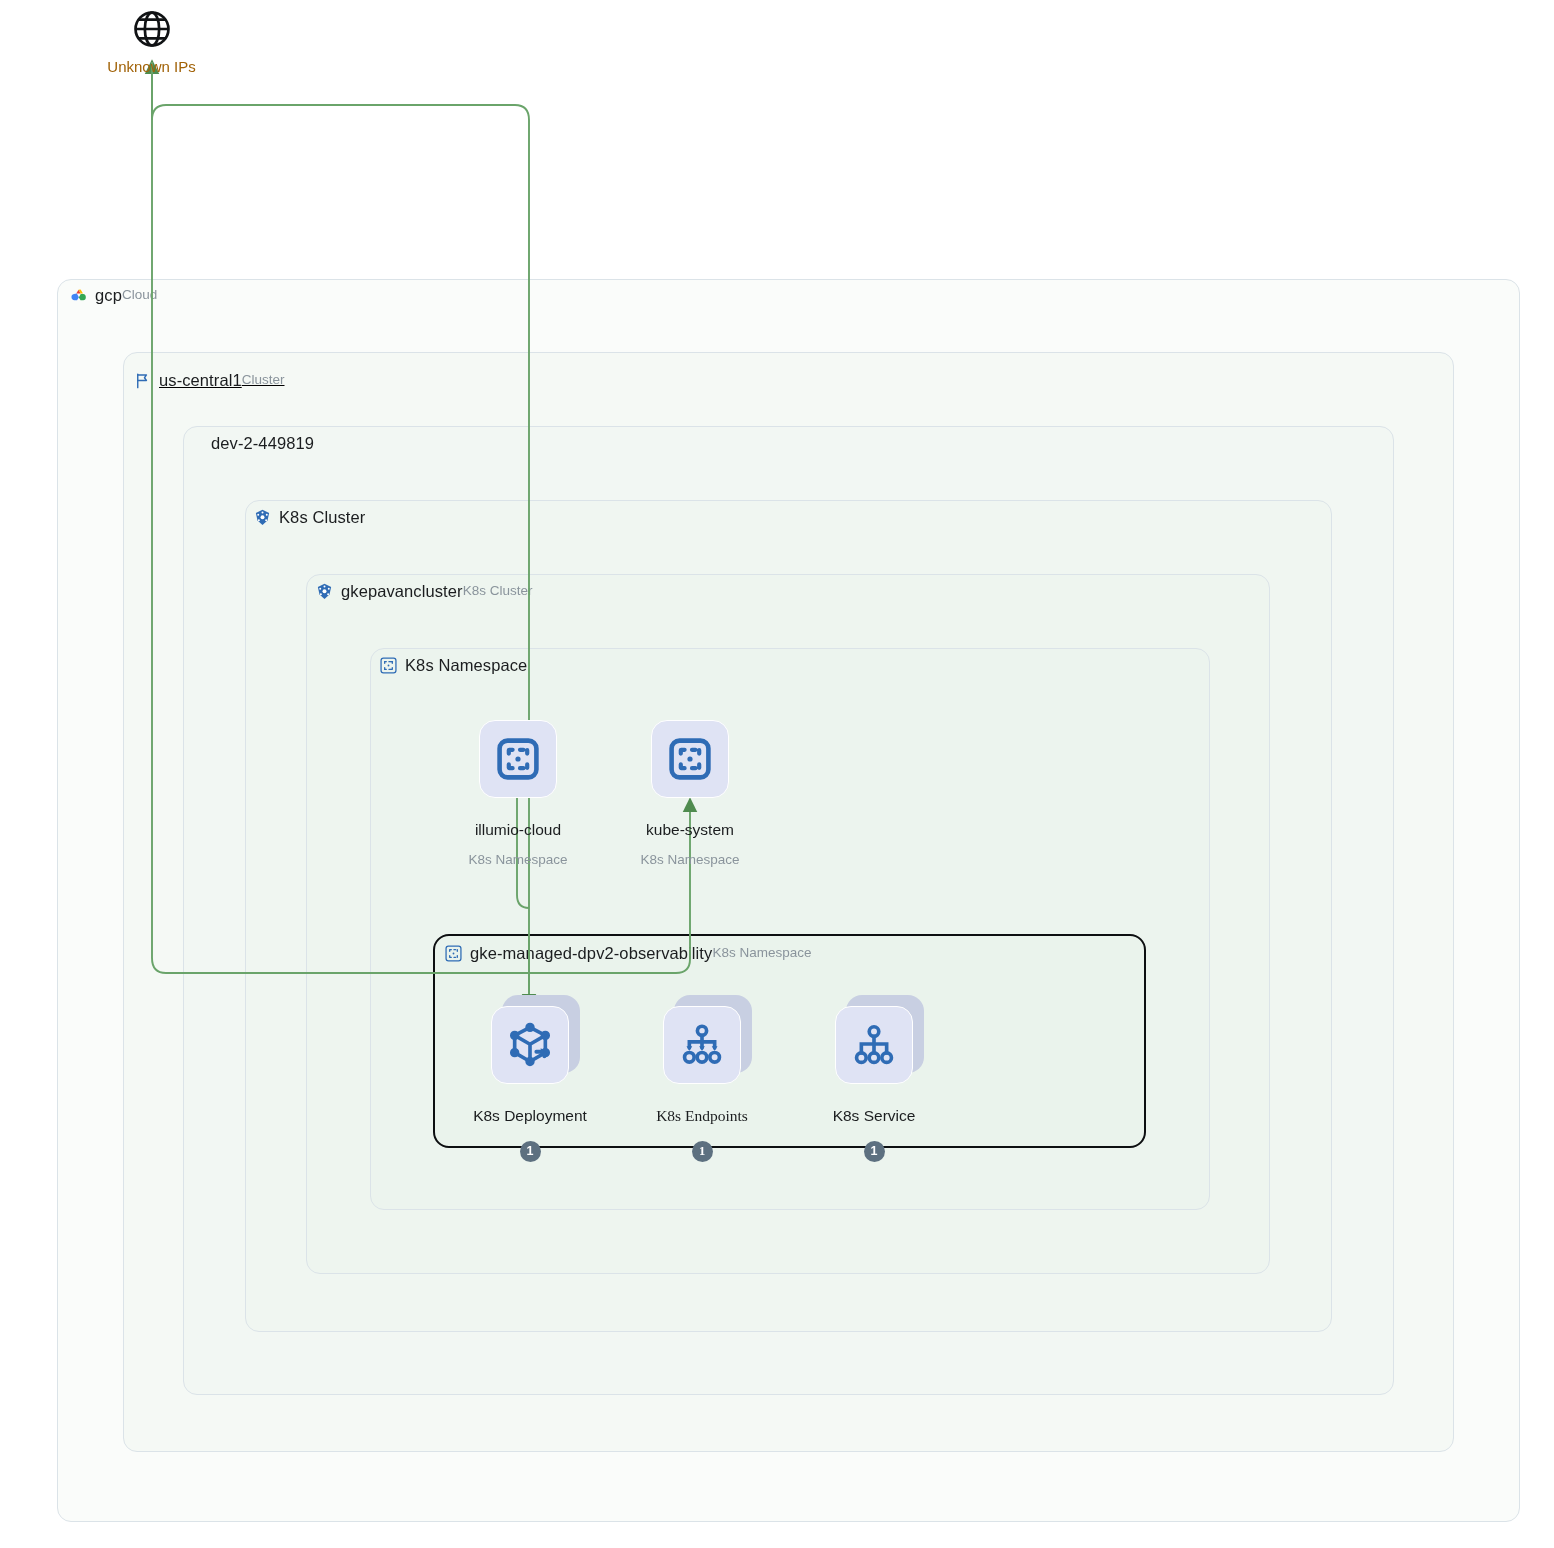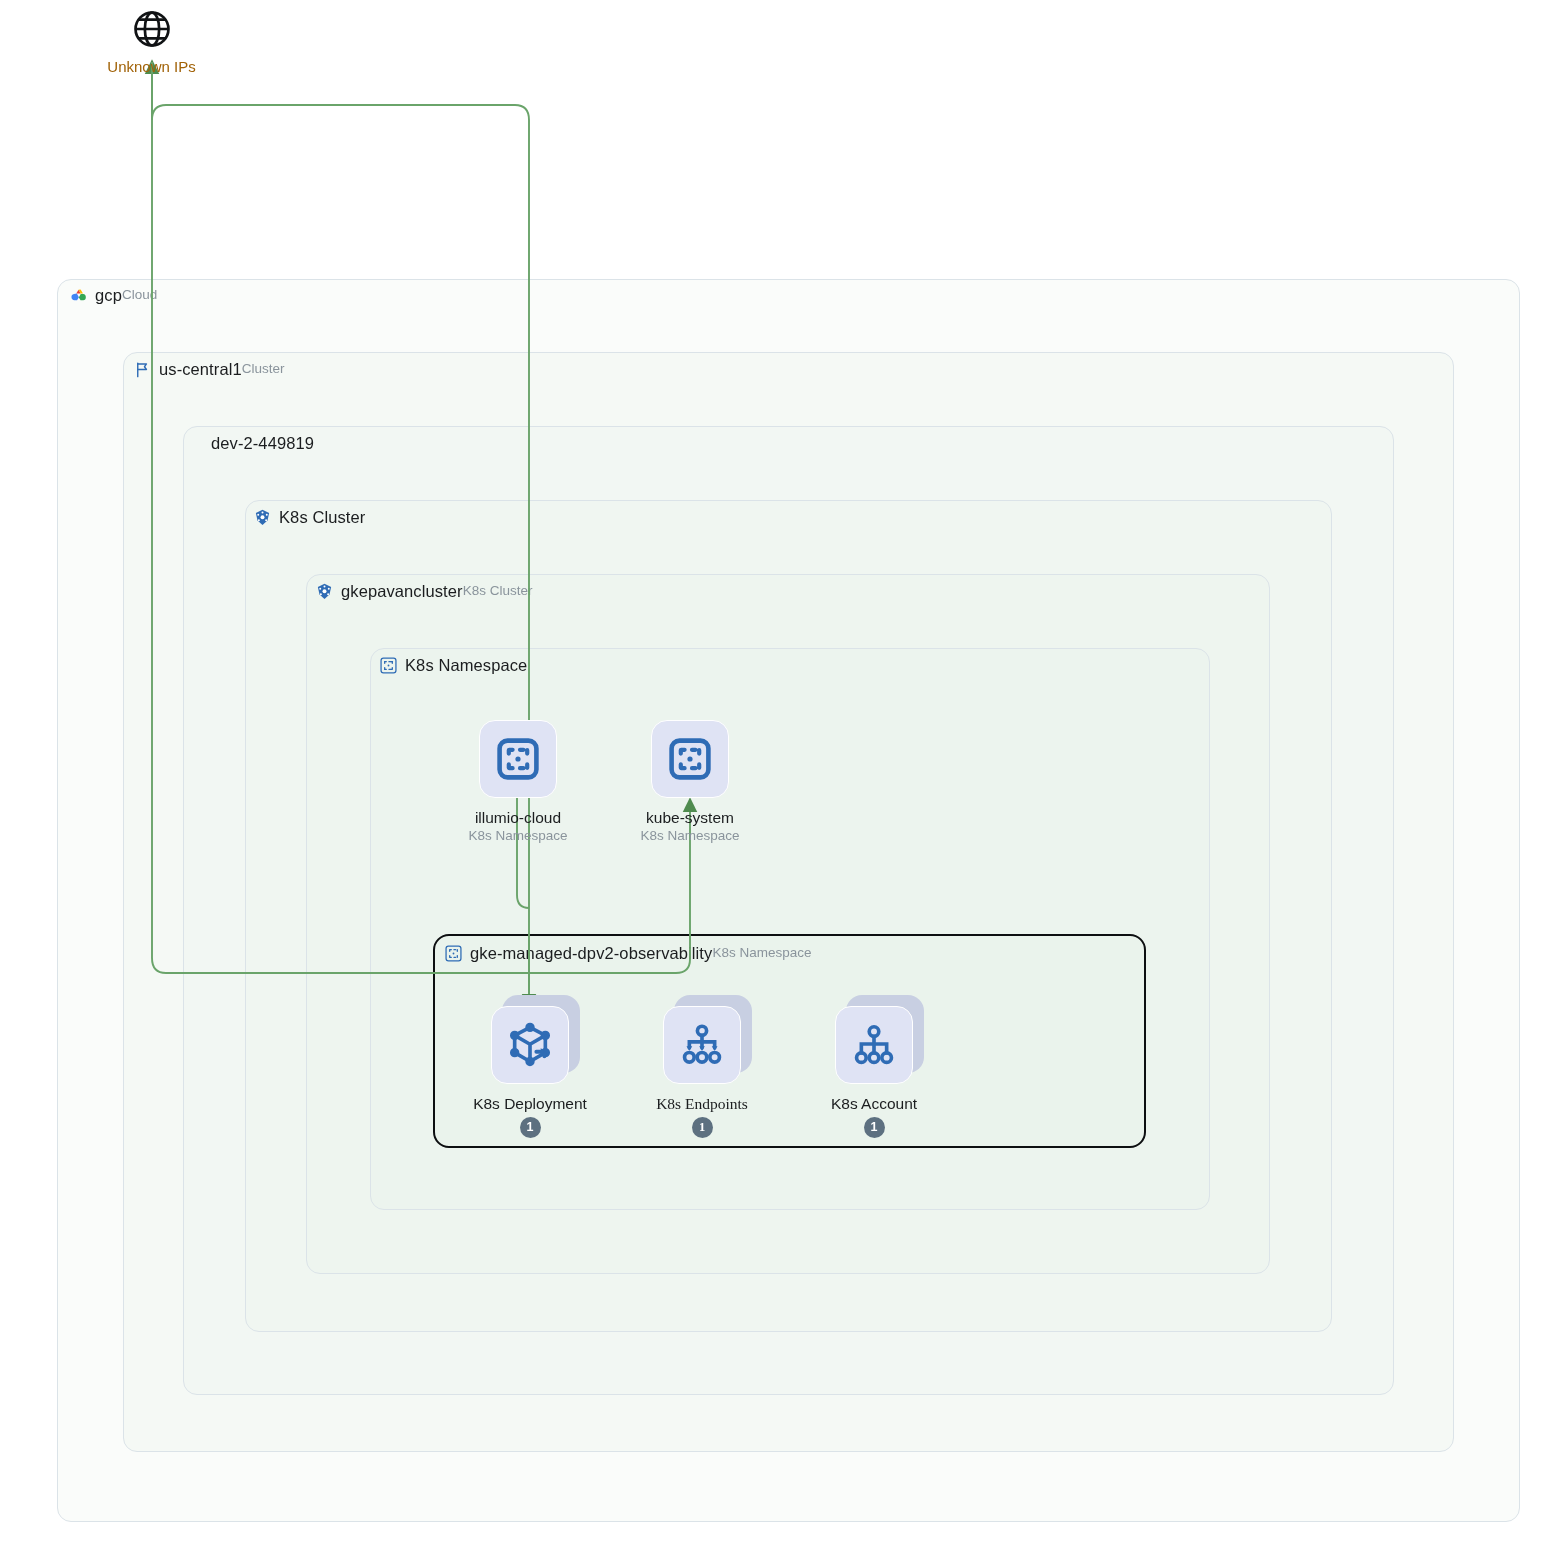--- a/index.html
+++ b/index.html
@@ -43,21 +43,21 @@
   
   .group.selected {
     border: 2.5px solid #0d0f11;
     border-radius: 16px;
   }
 
   
   #edges { position: absolute; inset: 0; width: 1554px; height: 1548px; pointer-events: none; }
 
   
-  .node { position: absolute; display: flex; flex-direction: column; align-items: center; }
+  .node { position: absolute; display: flex; flex-direction: column; align-items: center; gap: 12px; }
   .node-tile-wrap { position: relative; }
   .tile {
     width: 78px; height: 78px;
     background: #dfe3f4;
     border: 1.5px solid #ffffff;
     border-radius: 16px;
     display: flex; align-items: center; justify-content: center;
     position: relative; z-index: 2;
   }
   .tile.plain { background:#dfe3f4; border:1.5px solid #ffffff; }
@@ -130,21 +130,21 @@
       <path d="M14.8 9.4 L12 4.6 l2.6-.2 3.1 5.2 z" fill="#fbbc04"></path>
       <path d="M6.3 10.2 a4 4 0 0 0 .5 7.9 h3.4 l2.3-4 -2.6-4.5 z" fill="#4285f4"></path>
       <path d="M17.9 10.2 h-3.1 l-2.4 4.2 2.2 3.7 h3.3 a4 4 0 0 0 0-7.9 z" fill="#34a853"></path>
     </svg>
     <div class="head-txt">
       <div class="group-title">gcp</div>
       <div class="group-sub">Cloud</div>
     </div>
   </div>
 
-  <div class="group-head" style="left:133px; top:359px;">
+  <div class="group-head" style="left:133px; top:370px;text-decoration:underline;">
     <svg class="head-ico" viewBox="0 0 24 24" fill="none" stroke="#2f6cb5" stroke-width="1.8" stroke-linecap="round" stroke-linejoin="round">
       <path d="M6 21 V4"></path>
       <path d="M6 5 h11 l-2.5 3.5 L17 12 H6"></path>
     </svg>
     <div class="head-txt">
       <div class="group-title">us-central1</div>
       <div class="group-sub">Cluster</div>
     </div>
   </div>
 
@@ -320,18 +320,18 @@
       <div class="tile">
         <svg width="46" height="46" viewBox="0 0 24 24" fill="none" stroke="#2f6cb5" stroke-width="1.9">
           <circle cx="12" cy="5" r="2.5"></circle>
           <circle cx="5.4" cy="18.6" r="2.5"></circle>
           <circle cx="12" cy="18.6" r="2.5"></circle>
           <circle cx="18.6" cy="18.6" r="2.5"></circle>
           <path d="M12 7.5 v4 M5.4 16.1 v-4.6 h13.2 v4.6 M12 11.5 v4.6" stroke-linecap="round"></path>
         </svg>
       </div>
     </div>
-    <div class="node-label">K8s Account</div>
+    <div class="node-label">K8s Service</div>
     <div class="count-badge">1</div>
   </div>
 
 
 </div>
 
 </body></html>

